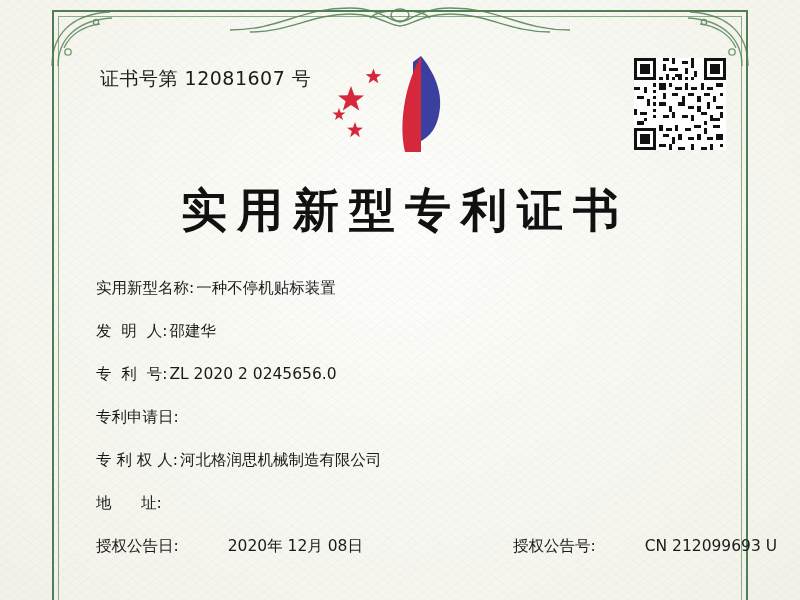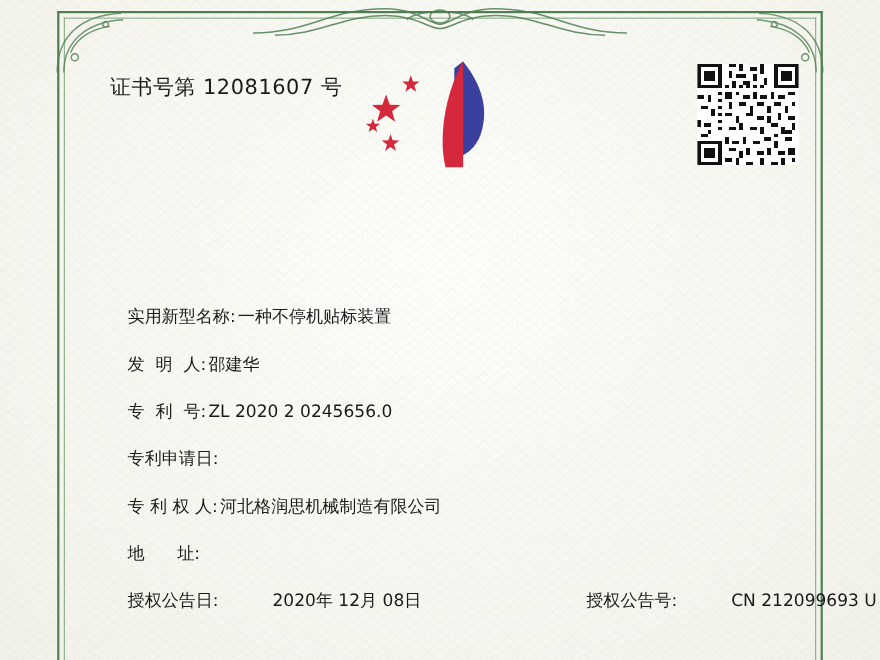--- a/index.html
+++ b/index.html
@@ -122,21 +122,20 @@
     font-family: "DejaVu Sans", "Liberation Sans", sans-serif;
     text-indent: 10px;
   }
 
   
   .fields {
     position: absolute;
     left: 96px;
     right: 90px;
     top: 278px;
-    margin-left: 20px;
   }
   .field-row {
     display: flex;
     align-items: baseline;
     margin-bottom: 22px;
     font-size: 15.5px;
     color: #1a1a1a;
     font-family: "DejaVu Sans", "Liberation Sans", sans-serif;
   }
   .field-label {
@@ -305,20 +304,21 @@
       <rect x="14" y="28" width="2" height="1"></rect>
         <rect x="18" y="27" width="1" height="2"></rect>
       <rect x="21" y="28" width="2" height="1"></rect>
         <rect x="24" y="27" width="1" height="2"></rect>
       <rect x="27" y="27" width="1" height="1"></rect>
       <rect x="22" y="20" width="1" height="1"></rect>
         <rect x="25" y="19" width="2" height="1"></rect>
     </g>
   </svg>
 
+  <div class="title">实用新型专利证书</div>
 
   <div class="fields">
 
     <div class="field-row">
       <span class="field-label">实用新型名称:</span>
       <span class="field-value">一种不停机贴标装置</span>
     </div>
 
     <div class="field-row">
       <span class="field-label">发  明  人:</span>

